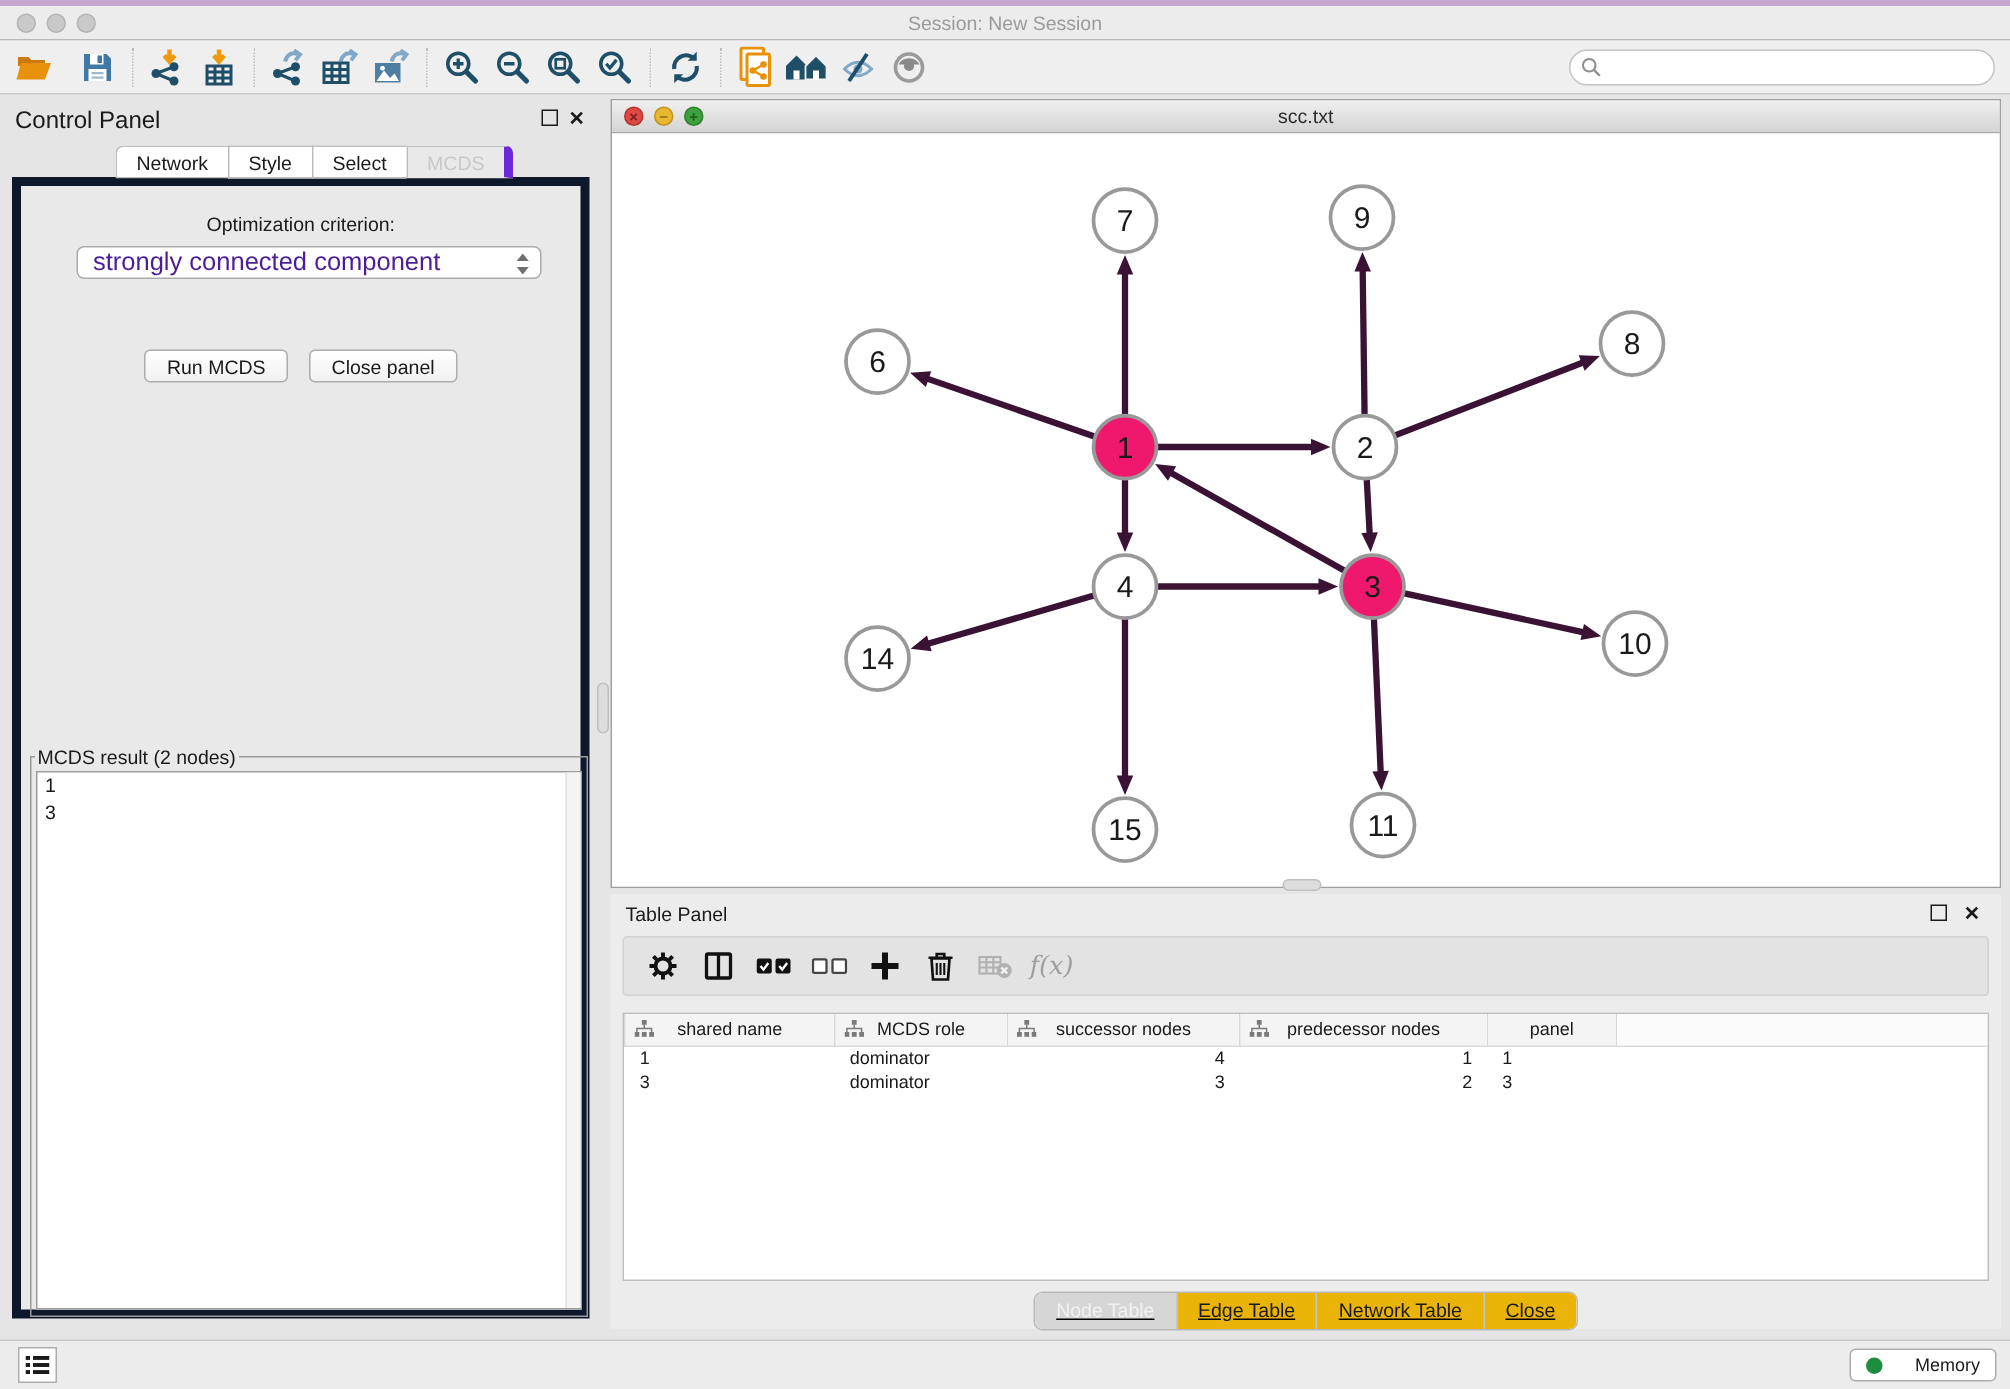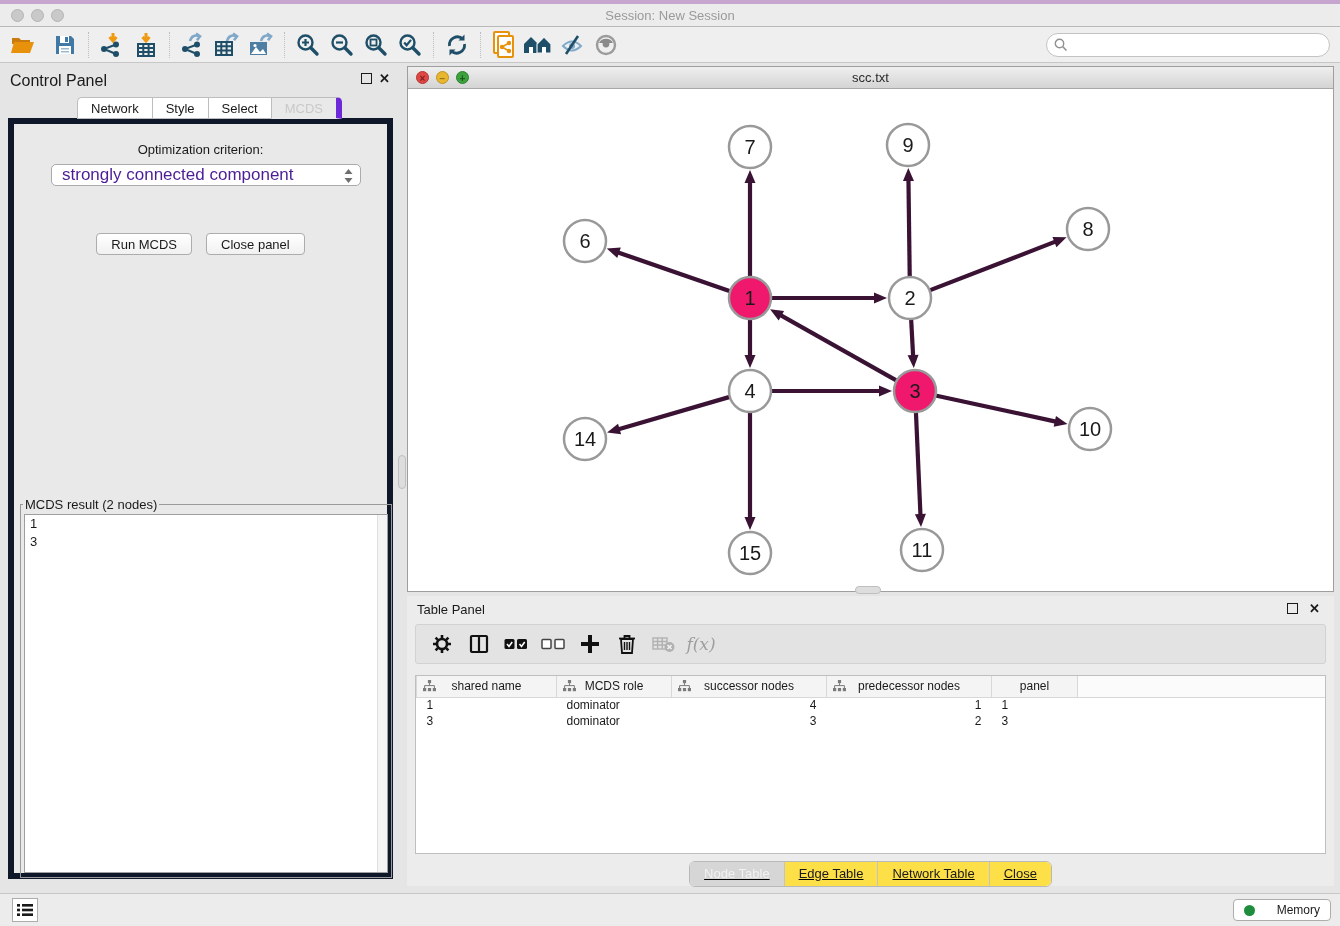--- a/index.html
+++ b/index.html
@@ -67,21 +67,21 @@
   .tpi { width:28px; height:26px; display:flex; align-items:center; justify-content:center; }
   .fx-label { font-family:"DejaVu Serif", serif; font-style:italic; font-size:17px; color:#9E9E9E; }
   .tbl-wrap { position:absolute; left:8px; top:79px; width:911px; height:179px; background:#FFFFFF; border:1px solid #BFBFBF; overflow:hidden; }
   table.datatable { border-collapse:collapse; table-layout:fixed; width:100%; }
   table.datatable th { background:#F4F4F4; border:1px solid #D8D8D8; border-top:none; height:21px; font-size:12px; font-weight:normal; color:#1A1A1A; position:relative; text-align:center; }
   table.datatable th.filler { background:#FBFBFB; border-left:none; border-right:none; }
   table.datatable th .hier { position:absolute; left:6px; top:4px; }
   table.datatable td { font-size:12px; color:#1A1A1A; height:16px; padding:0 10px; white-space:nowrap; overflow:hidden; }
   .tp-tabs { position:absolute; left:0; top:265px; width:100%; display:flex; justify-content:center;text-decoration:underline; }
   .tp-tabgroup { display:flex; border:1px solid #B9B9B9; border-radius:6px; overflow:hidden; background:#FFFFFF; }
-  .tp-tab { padding:4px 14px 5px; font-size:13px; color:#1A1A1A; border-right:1px solid #C4C4C4; background:#fde047; }
+  .tp-tab { padding:4px 14px 5px; font-size:13px; color:#1A1A1A; border-right:1px solid #C4C4C4; background:#eab308; }
   .tp-tab:last-child { border-right:none; }
   .tp-tab.active { background:#D6D6D6; color:#F2F2F2; }
 
   
   .statusbar { position:absolute; left:0; top:893px; width:1340px; height:33px; background:#ECECEC; border-top:1px solid #C8C8C8; }
   .list-btn { position:absolute; left:12px; top:4px; width:26px; height:24px; background:#FFFFFF; border:1px solid #ADADAD; display:flex; align-items:center; justify-content:center; }
   .memory-btn { position:absolute; right:9px; top:5px; height:22px; background:#FFFFFF; border:1px solid #ADADAD; border-radius:4px; display:flex; align-items:center; gap:22px; padding:0 10px; font-size:12px; color:#1A1A1A; }
   .memdot { width:11px; height:11px; border-radius:50%; background:#1E8E3E; }
 </style>
 </head>

